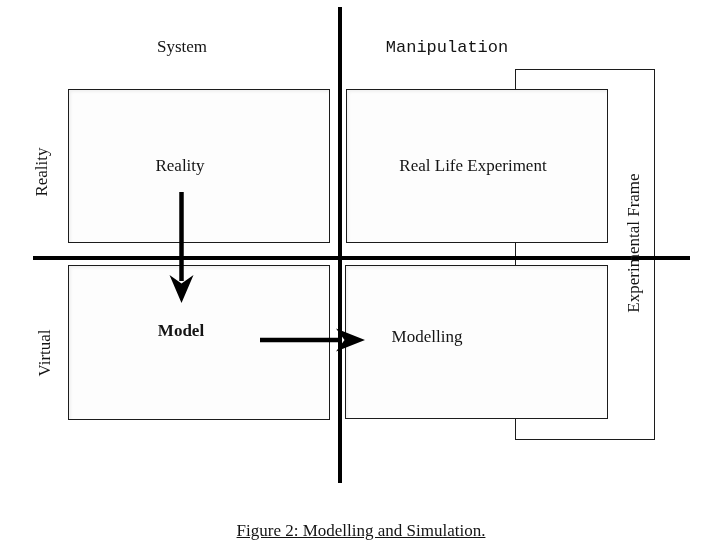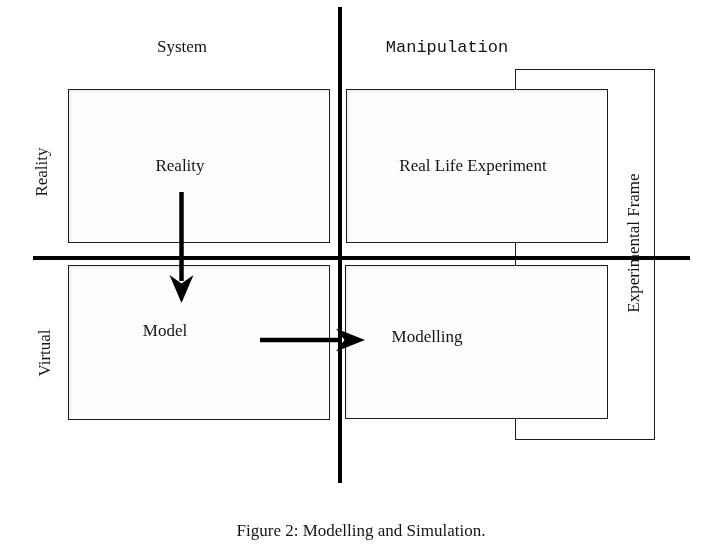--- a/index.html
+++ b/index.html
@@ -36,20 +36,21 @@
     position: absolute; font-size: 17px; white-space: nowrap;
     transform: translate(-50%, -50%);
   }
   .label-rotated {
     position: absolute; font-size: 17px; white-space: nowrap;
     transform: translate(-50%, -50%) rotate(-90deg);
   }
   .caption-text {
     position: absolute; font-size: 17px; white-space: nowrap;
     transform: translate(-50%, -50%);
+    text-decoration: underline;
   }
 
   svg.arrow-layer { position: absolute; left: 0; top: 0; pointer-events: none; }
 </style>
 </head>
 <body>
 
 <div class="stage">
 
   <div class="frame-rect" style="left:515px; top:69px; width:140px; height:371px;"></div>
@@ -74,20 +75,20 @@
   </svg>
 
   <div class="label-center" style="left:182px; top:47px;">System</div>
   <div class="label-center" style="left:447px; top:47px;font-family:Liberation Mono, monospace;">Manipulation</div>
 
   <div class="label-rotated" style="left:42px; top:172px;">Reality</div>
   <div class="label-rotated" style="left:45px; top:353px;">Virtual</div>
 
   <div class="label-center" style="left:180px; top:166px;">Reality</div>
   <div class="label-center" style="left:473px; top:166px;text-align:right;">Real Life Experiment</div>
-  <div class="label-center" style="left:165px; top:331px;">Model</div>
+  <div class="label-center" style="left:181px; top:331px;font-weight:bold;">Model</div>
   <div class="label-center" style="left:427px; top:337px;">Modelling</div>
 
   <div class="label-rotated" style="left:634px; top:243px;">Experimental Frame</div>
 
   <div class="caption-text" style="left:361px; top:531px;">Figure 2: Modelling and Simulation.</div>
 
 </div>
 
 </body></html>

